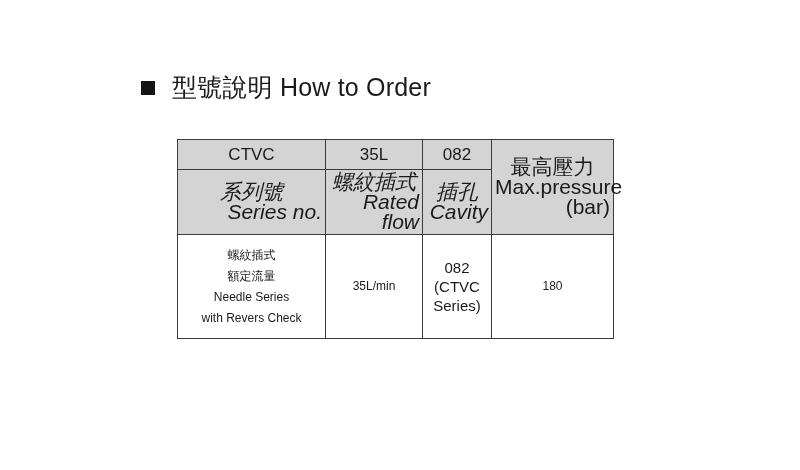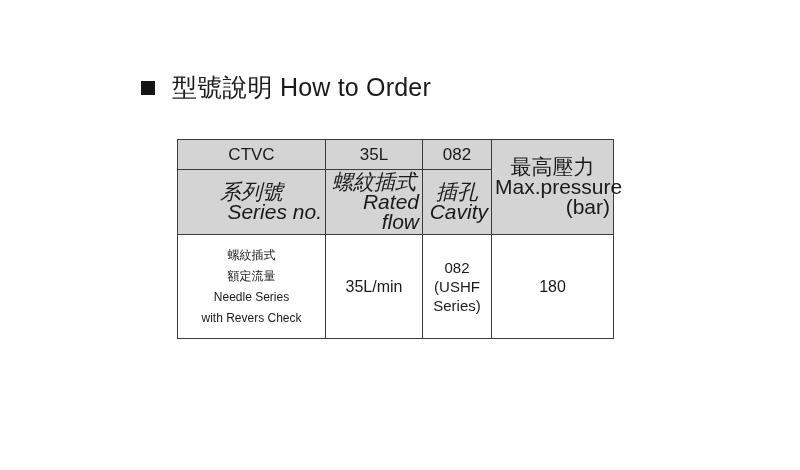--- a/index.html
+++ b/index.html
@@ -94,21 +94,21 @@
     line-height: 21px;
   }
   .body-text span { display: block; }
 
   .body-text.small {
     font-size: 15px;
     line-height: 19px;
   }
 
   .single {
-    font-size: 16px;
+    font-size: 12px;
     line-height: 21px;
     white-space: nowrap;
   }
 </style>
 </head>
 <body>
 
 <div class="title-row">
   <span class="bullet-square"></span>
   <span class="title-text">型號說明 How to Order</span>
@@ -172,21 +172,21 @@
           <span>Needle Series</span>
           <span>with Revers Check</span>
         </span>
       </td>
       <td>
         <span class="single">35L/min</span>
       </td>
       <td>
         <span class="body-text small">
           <span>082</span>
-          <span>(USHF</span>
+          <span>(CTVC</span>
           <span>Series)</span>
         </span>
       </td>
       <td>
         <span class="single">180</span>
       </td>
     </tr>
 
   </tbody>
 </table>

